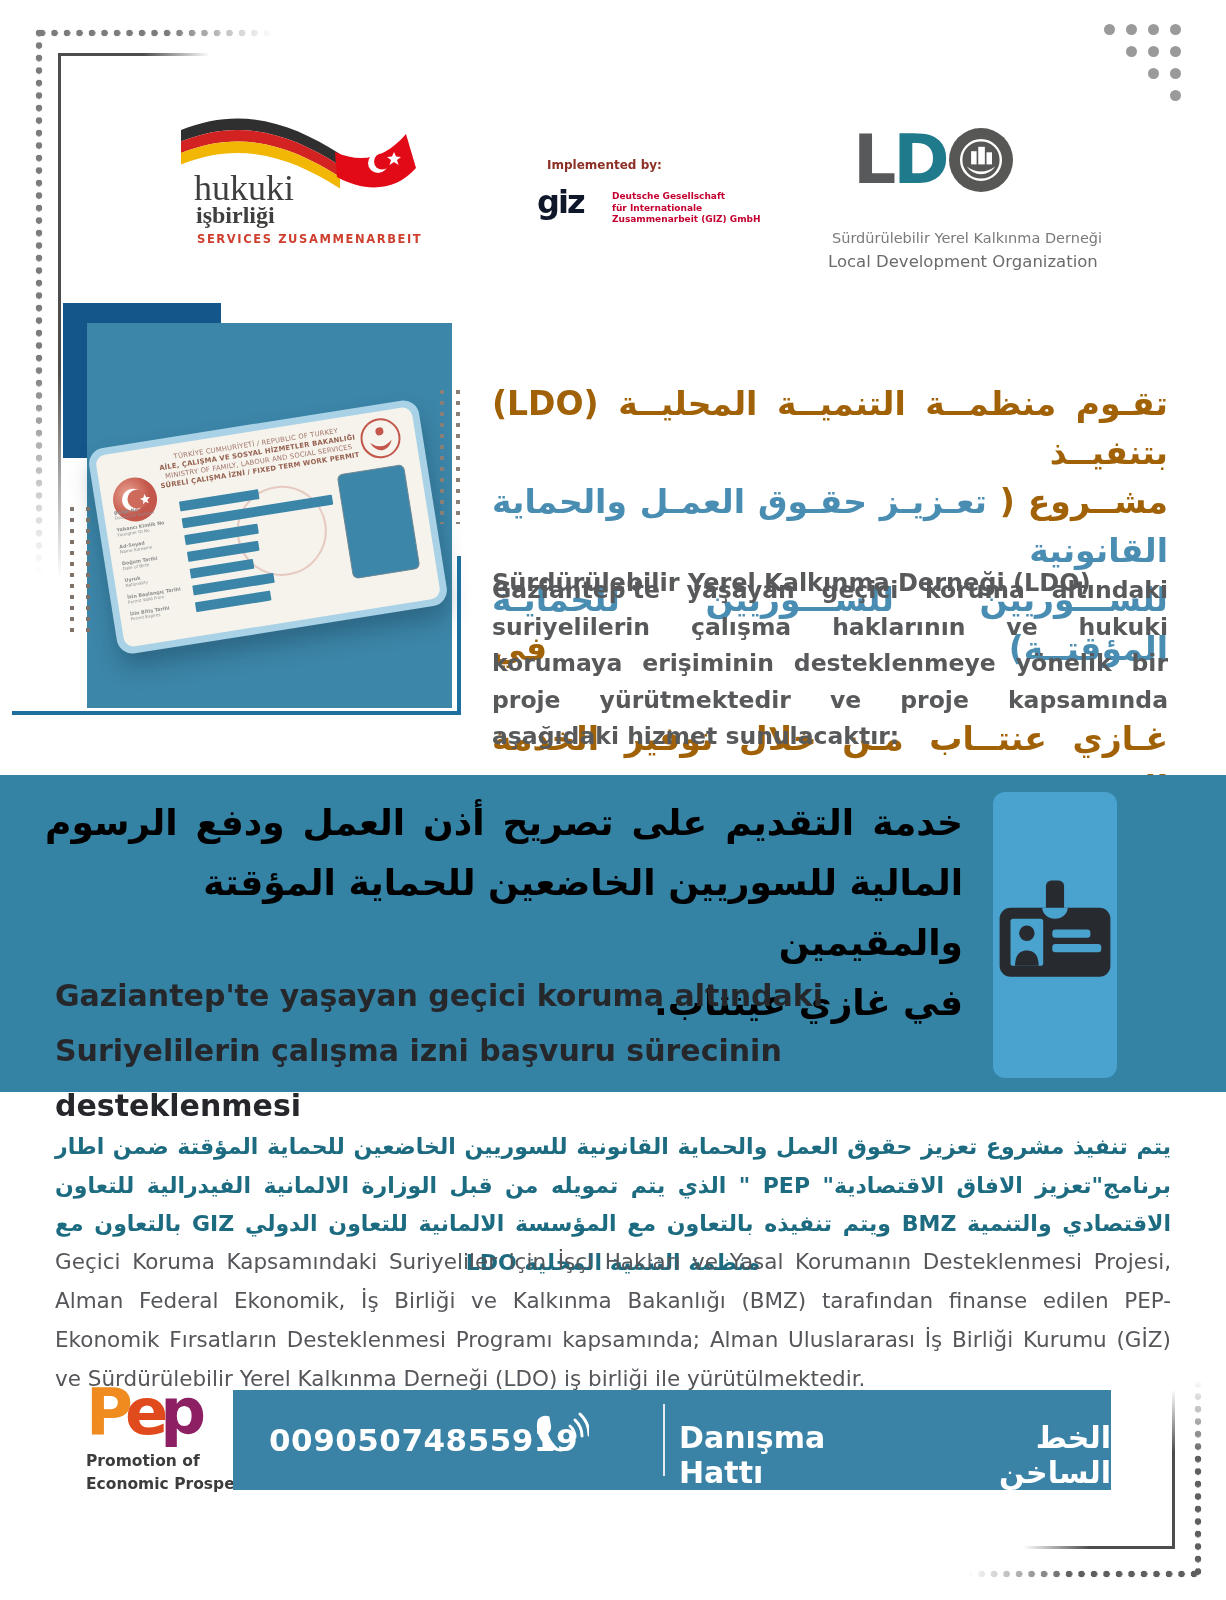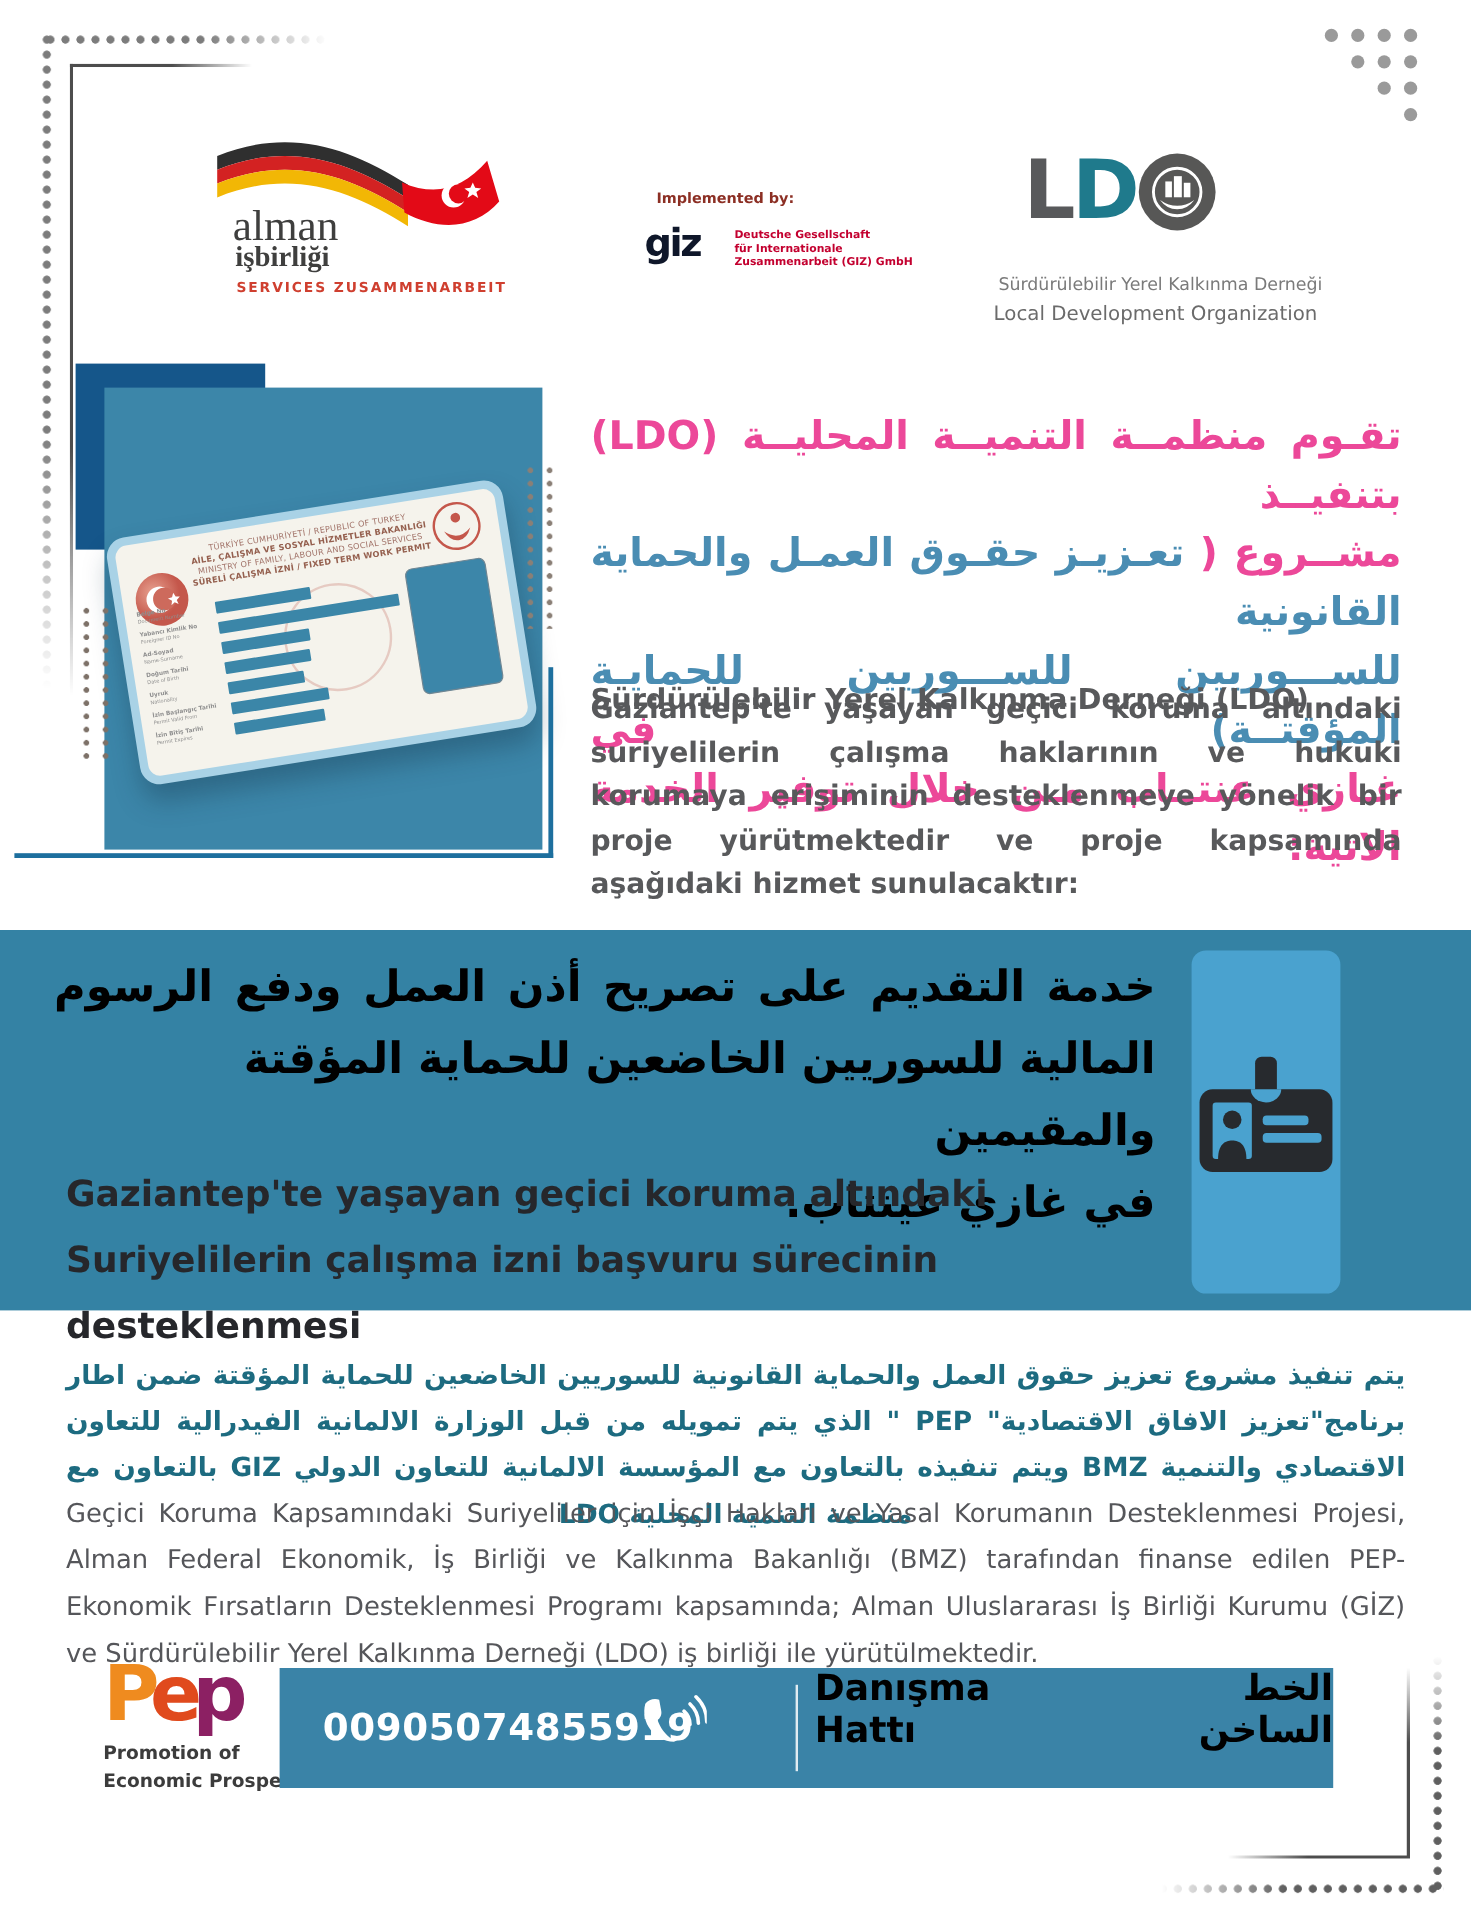--- a/index.html
+++ b/index.html
@@ -46,21 +46,21 @@
   .pc-row{position:absolute;left:10px;display:flex;align-items:center;}
   .pc-lbl{width:66px;color:#8f8f8f;line-height:4.8px;}
   .pc-lbl .t1{font-size:4.8px;font-weight:700;display:block;}
   .pc-lbl .t2{font-size:4.2px;display:block;}
   .pc-bar{height:10px;background:#3b86a8;border-radius:1px;}
 
   
   .ar{direction:rtl;}
   .head-ar{font-size:33px;font-weight:700;line-height:49px;text-align:justify;}
   .head-ar .line{text-align-last:justify;}
-  .gray{color:#ec4899;} .blue{color:#4a8db3;}
+  .gray{color:#a16207;margin-top:41px;} .blue{color:#4a8db3;}
   .intro-1{font-size:24px;font-weight:700;color:#58595b;margin-top:32px;}
   .intro-p{font-size:23.5px;font-weight:700;color:#58595b;line-height:36.5px;text-align:justify;}
 
   
   .band{left:0;top:775px;width:1226px;height:317px;background:#3482a4;}
   .band-ar{left:45px;top:18px;width:918px;font-size:36px;font-weight:700;color:#000000;line-height:60px;}
   .band-ar .stretch{text-align-last:justify;}
   .band-ar .last{text-align:right;}
   .band-tr{left:55px;top:193px;width:890px;font-size:30px;font-weight:700;color:#26272b;line-height:55px;}
   .icon-panel{left:993px;top:17px;width:124px;height:286px;border-radius:12px;background:#4aa2cf;display:flex;align-items:center;justify-content:center;}
@@ -71,22 +71,22 @@
   .foot-tr{left:55px;top:1242px;width:1116px;font-size:21.5px;color:#55565a;line-height:39px;text-align:justify;}
 
   
   .pep-letters{font-weight:800;font-size:64px;letter-spacing:-8px;line-height:60px;}
   .pep-1{color:#ef8b1f;} .pep-2{color:#e04a1d;} .pep-3{color:#8c2063;}
   .pep-lbl{color:#3c3c3c;font-weight:700;font-size:15.5px;line-height:23px;}
   .hotbar{left:233px;top:1390px;width:878px;height:100px;background:#3a83a7;}
   .hot-num{position:absolute;left:36px;top:0;height:100px;display:flex;align-items:center;
            color:#fff;font-size:31px;font-weight:700;letter-spacing:.5px;}
   .hot-div{position:absolute;left:430px;top:14px;width:2px;height:72px;background:rgba(255,255,255,.85);}
-  .hot-lbl{position:absolute;left:446px;top:0;width:432px;height:100px;display:flex;align-items:flex-start;justify-content:center;
-           color:#000000;font-size:30px;font-weight:700;gap:14px;}
+  .hot-lbl{position:absolute;left:446px;top:0;width:432px;height:100px;display:flex;align-items:flex-end;justify-content:center;
+           color:#ffffff;font-size:30px;font-weight:700;gap:14px;}
 </style>
 </head>
 <body>
 
 <div id="poster">
 
   <div class="abs dots-h fade-r" style="left:36px;top:27px;width:242px;--dc:#7c7c7c;"></div>
   <div class="abs dots-v fade-b" style="left:33px;top:27px;height:552px;--dc:#7c7c7c;"></div>
   <div class="abs bracket fade-r" style="left:58px;top:53px;width:155px;height:2.5px;"></div>
   <div class="abs bracket fade-b" style="left:58px;top:53px;width:2.5px;height:532px;"></div>
@@ -108,21 +108,21 @@
     <svg width="250" height="90" viewBox="0 0 250 90">
       <path d="M6,22 C65,-2 115,14 165,46 L165,57.5 C115,25.5 65,9.5 6,33.5 Z" fill="#2f2f2f"></path>
       <path d="M6,33.5 C65,9.5 115,25.5 165,57.5 L165,69 C115,37 65,21 6,45 Z" fill="#d32222"></path>
       <path d="M6,45 C65,21 115,37 165,69 L165,80.5 C115,48.5 65,32.5 6,56.5 Z" fill="#f2b705"></path>
       <path d="M160,44 C188,56 210,50 231,26 L241,60 C221,83 191,85 162,69 Z" fill="#e30a17"></path>
       <circle cx="203" cy="55" r="10" fill="#ffffff"></circle>
       <circle cx="207" cy="53.5" r="8" fill="#e30a17"></circle>
       <polygon points="219,44 221,48.5 226,49 222,52 223.5,57 219,54 214.5,57 216,52 212,49 217,48.5" fill="#ffffff"></polygon>
     </svg>
   </div>
-  <div class="abs alman-name" style="left:194px;top:170px;font-size:36px;line-height:36px;">alman</div>
+  <div class="abs alman-name" style="left:194px;top:170px;font-size:36px;line-height:36px;">hukuki</div>
   <div class="abs alman-name" style="left:196px;top:203px;font-size:24px;line-height:24px;font-weight:700;">işbirliği</div>
   <div class="abs alman-sub" style="left:197px;top:232px;">SERVICES ZUSAMMENARBEIT</div>
 
   <div class="abs giz-impl" style="left:547px;top:158px;">Implemented by:</div>
   <div class="abs giz-word" style="left:537px;top:180px;">giz</div>
   <div class="abs giz-desc" style="left:612px;top:191px;">
     <span>Deutsche Gesellschaft</span><br>
     <span>für Internationale</span><br>
     <span>Zusammenarbeit (GIZ) GmbH</span>
   </div>

